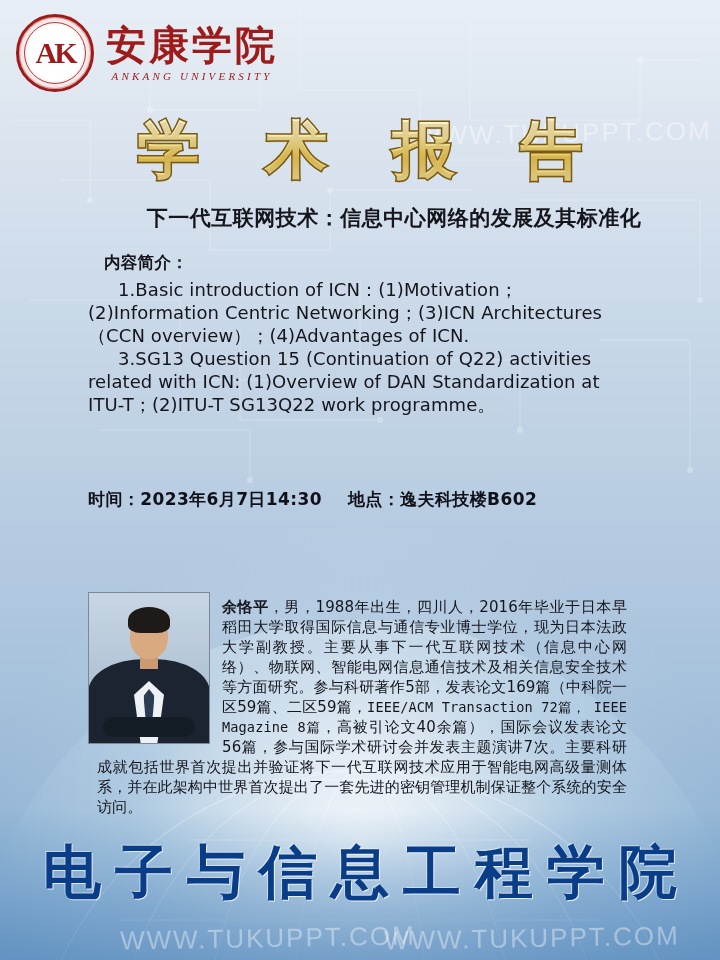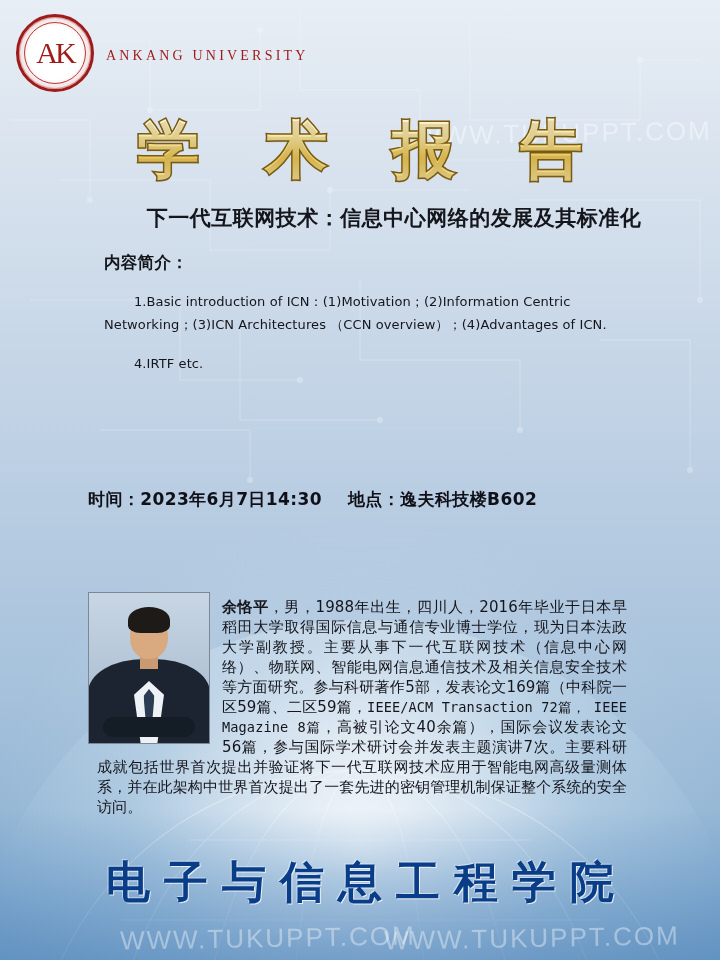--- a/index.html
+++ b/index.html
@@ -127,40 +127,41 @@
     border-radius: 50%;
     border: 1px solid #b23a3a;
   }
   .logo-seal .mark {
     position: absolute;
     inset: 0;
     display: flex;
     align-items: center;
     justify-content: center;
     font-size: 30px;
-    font-weight: normal;
+    font-weight: bold;
     color: #9e1b1b;
     font-family: "Liberation Serif", serif;
     letter-spacing: -3px;
   }
   .logo-text { display: flex; flex-direction: column; line-height: 1; }
   .logo-cn {
     font-size: 40px;
     font-weight: bold;
     color: #9e1b1b;
     font-family: "DejaVu Sans", sans-serif;
     letter-spacing: 3px;
   }
   .logo-en {
     margin-top: 6px;
-    font-size: 14px;
+    font-size: 11px;
     color: #9e1b1b;
     letter-spacing: 3.2px;
     font-family: "Liberation Serif", serif;
     text-align: center;
+    font-style: italic;
   }
 
   
   .main-title {
     position: absolute;
     top: 108px;
     left: 0;
     width: 100%;
     text-align: center;
     font-family: "DejaVu Sans", sans-serif;
@@ -218,23 +219,23 @@
     color: #15151c;
   }
   .content .lead {
     font-family: "DejaVu Sans", sans-serif;
     font-size: 16.5px;
     font-weight: bold;
     margin: 0 0 4px 16px;
     letter-spacing: 0.3px;
   }
   .content p.para {
-    margin: 16px;
-    font-family: "DejaVu Sans", sans-serif;
-    font-size: 13px;
+    margin: 0;
+    font-family: "DejaVu Sans", sans-serif;
+    font-size: 18px;
     line-height: 23px;
     text-indent: 30px;
     letter-spacing: 0.1px;
   }
 
   .meta-line {
     position: absolute;
     left: 88px;
     z-index: 5;
     font-family: "DejaVu Sans", sans-serif;
@@ -340,21 +341,21 @@
   .bio-text .mono { font-family: "DejaVu Sans Mono", monospace; font-size: 13.6px; }
 
   
   .footer {
     position: absolute;
     left: 0;
     bottom: 48px;
     width: 100%;
     text-align: center;
     font-family: "DejaVu Serif", serif;
-    font-size: 44px;
+    font-size: 58px;
     font-weight: bold;
     letter-spacing: 14px;
     text-indent: 14px;
     color: #0a3d88;
     text-shadow: 1px 1px 0 rgba(255,255,255,0.75), -1px -1px 0 rgba(255,255,255,0.45);
     z-index: 6;
   }
 </style>
 </head>
 <body>
@@ -414,33 +415,34 @@
 
   <div class="watermark wm1">WWW.TUKUPPT.COM</div>
   <div class="watermark wm2">WWW.TUKUPPT.COM</div>
   <div class="watermark wm3">WWW.TUKUPPT.COM</div>
 
   <div class="logo-row">
     <div class="logo-seal">
       <div class="mark">AK</div>
     </div>
     <div class="logo-text">
+      <div class="logo-cn">安康学院</div>
       <div class="logo-en">ANKANG  UNIVERSITY</div>
     </div>
   </div>
 
   <div class="main-title-shadow">学 术 报 告</div>
   <div class="main-title">学 术 报 告</div>
 
   <div class="subtitle">下一代互联网技术：信息中心网络的发展及其标准化</div>
 
   <div class="content">
     <div class="lead">内容简介：</div>
     <p class="para">1.Basic introduction of ICN：(1)Motivation；(2)Information Centric Networking；(3)ICN Architectures （CCN overview）；(4)Advantages of ICN.</p>
-    <p class="para">4.IRTF etc.</p>
+    <p class="para">3.SG13 Question 15 (Continuation of Q22) activities related with ICN: (1)Overview of DAN Standardization at ITU-T；(2)ITU-T SG13Q22 work programme。</p>
   </div>
 
   <div class="meta-line meta-time">
     <span>时间：</span><span class="val">2023年6月7日14:30</span><span class="meta-gap"></span><span>地点：</span><span class="val">逸夫科技楼B602</span>
   </div>
 
 
   <div class="bio">
     <div class="bio-photo">
       <div class="bg-wall"></div>

